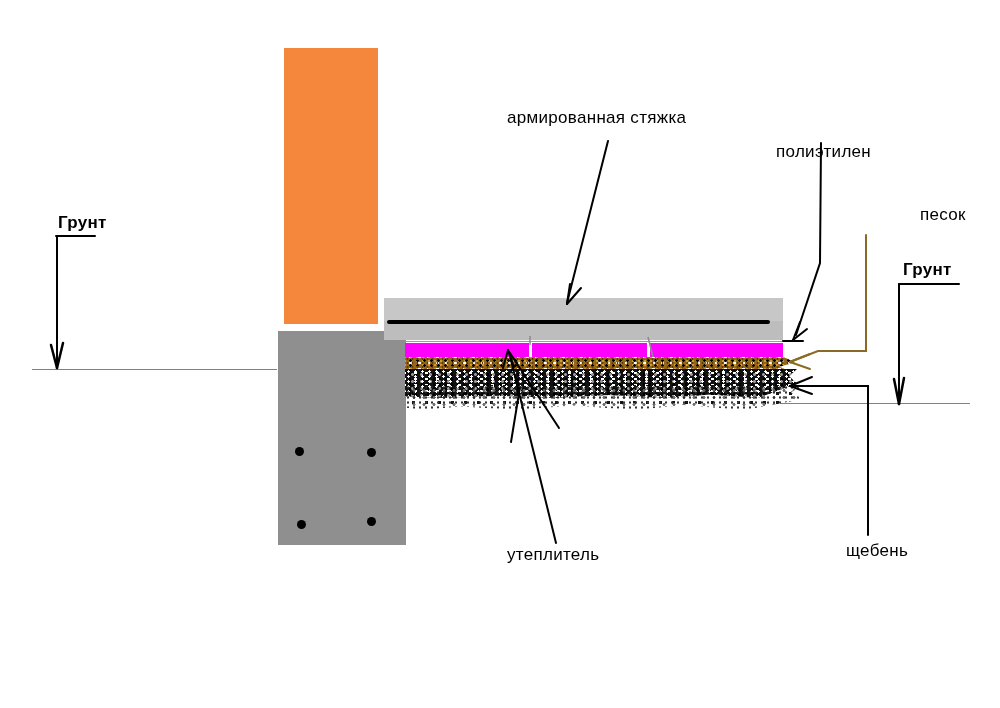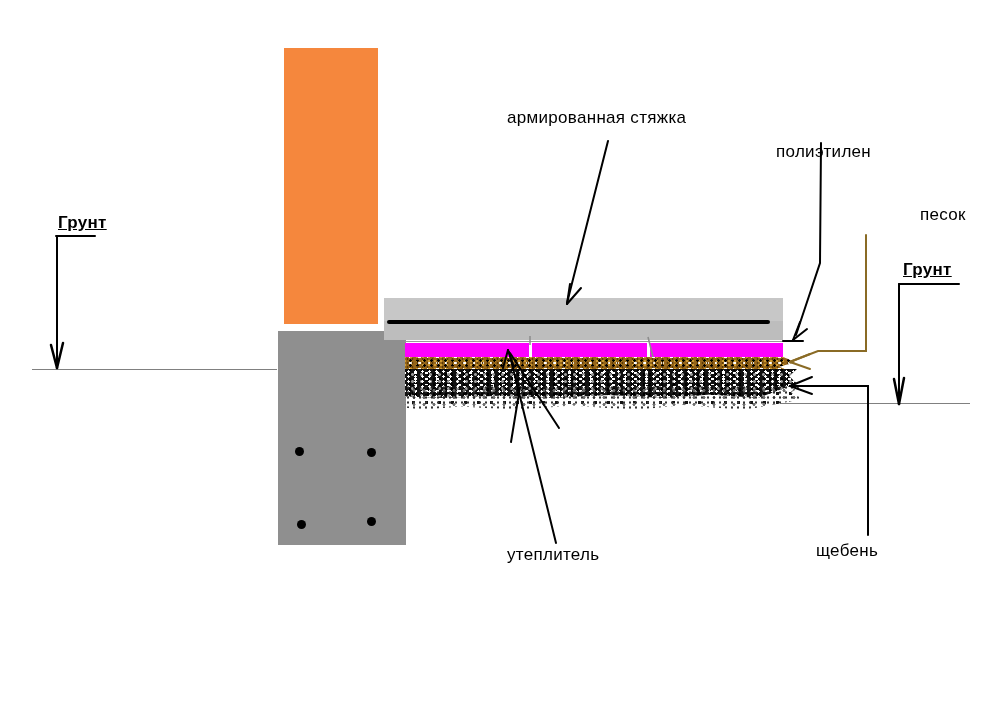--- a/index.html
+++ b/index.html
@@ -55,21 +55,21 @@
       radial-gradient(circle,#222 26%,transparent 32%),
       radial-gradient(circle,#666 22%,transparent 28%),
       radial-gradient(circle,#000 18%,transparent 24%);
     background-size:6px 5px,10px 7px,13px 9px;
     background-position:0 0,4px 2px,2px 4px;
     clip-path:polygon(0 0,100% 0,97% 30%,100% 55%,93% 78%,85% 100%,70% 80%,58% 100%,42% 82%,28% 100%,14% 86%,4% 100%,0 90%);
     opacity:.92;
   }
   
   .lbl{position:absolute;font-size:17px;line-height:1.1;color:var(--c-text,#000);white-space:nowrap;letter-spacing:.3px;}
-  .bold{font-weight:bold;text-decoration:underline;}
+  .bold{font-weight:bold;}
   
   #overlay{position:absolute;left:0;top:0;pointer-events:none;}
   .k{stroke:var(--c-leader,#000);stroke-width:2;fill:none;stroke-linecap:round;}
   .k25{stroke:var(--c-leader,#000);stroke-width:2.5;fill:none;stroke-linecap:round;}
   .olive{stroke:var(--c-sand_leader,#8A6B25);stroke-width:2;fill:none;stroke-linecap:round;}
   .tick{stroke:#8c8c8c;stroke-width:1.5;fill:none;}
 </style>
 </head>
 <body>
 
@@ -150,15 +150,15 @@
       <path class="tick" d="M648,337 L653,357"></path>
     </g>
   </svg>
 
   <div class="lbl" style="left:507px;top:109px;">армированная стяжка</div>
   <div class="lbl" style="left:776px;top:119px;margin-top:24px;">полиэтилен</div>
   <div class="lbl" style="left:888px;top:206px;margin-left:32px;">песок</div>
   <div class="lbl bold" style="left:58px;top:214px;">Грунт</div>
   <div class="lbl bold" style="left:903px;top:261px;">Грунт</div>
   <div class="lbl" style="left:507px;top:546px;text-align:right;">утеплитель</div>
-  <div class="lbl" style="left:816px;top:542px;">щебень</div>
+  <div class="lbl" style="left:846px;top:542px;">щебень</div>
 
 </div>
 
 </body></html>

